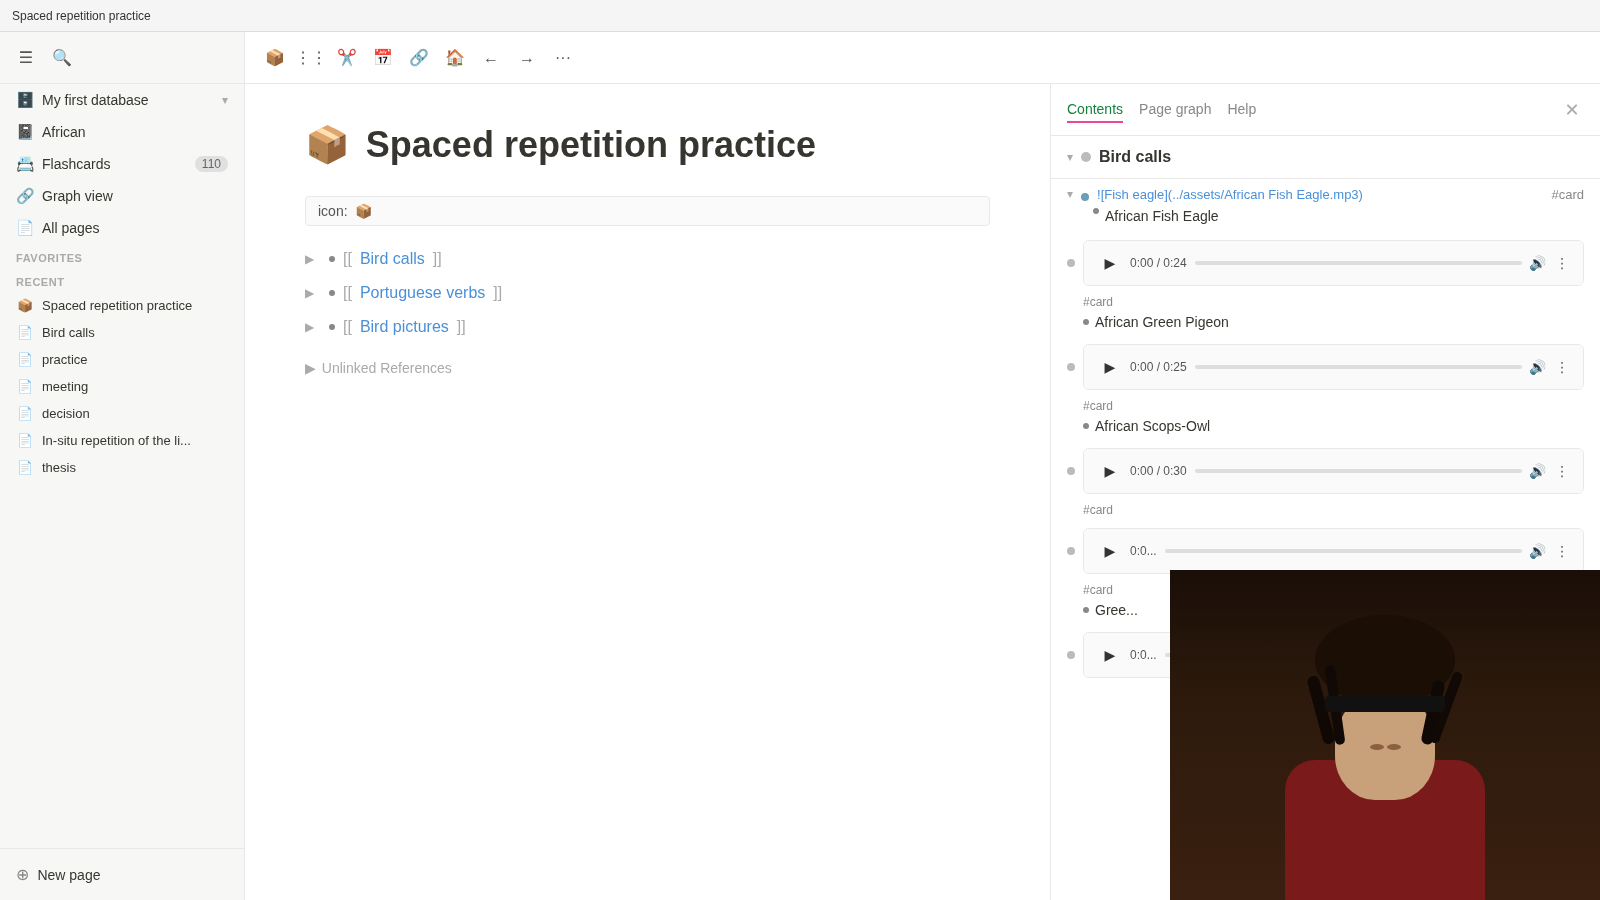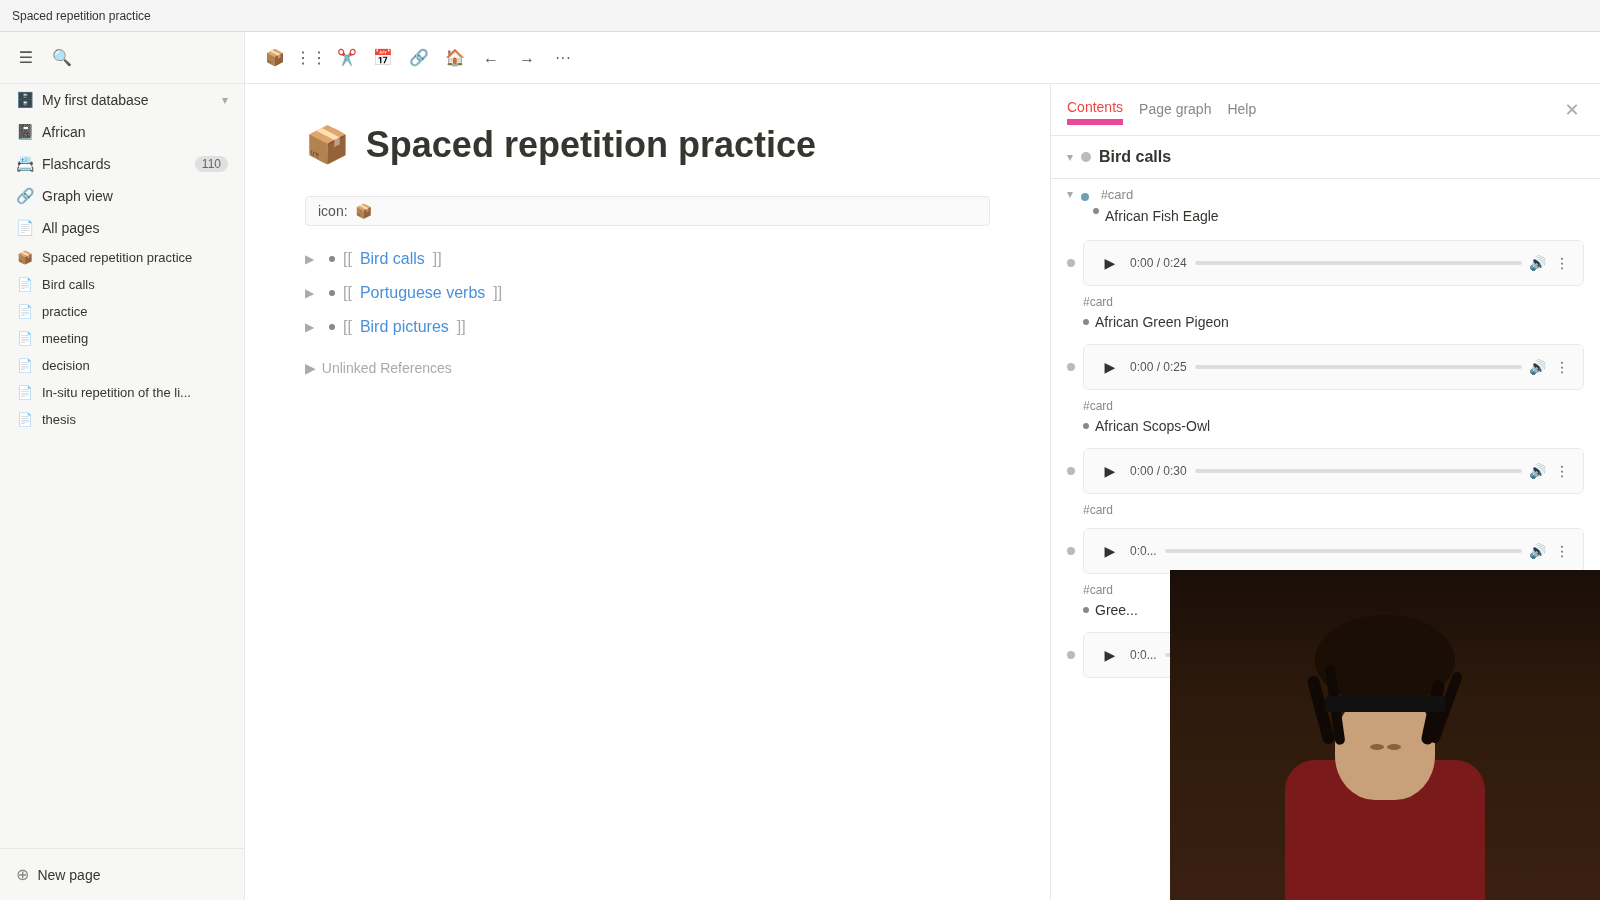--- a/index.html
+++ b/index.html
@@ -208,21 +208,21 @@
       height: 52px;
       flex-shrink: 0;
     }
     .right-panel-tab {
       font-size: 14px;
       color: #888;
       cursor: pointer;
       padding: 4px 0;
       border-bottom: 2px solid transparent;
     }
-    .right-panel-tab.active { color: #ef4444; border-bottom: 6px solid #ec4899; text-align: center; }
+    .right-panel-tab.active { color: #15803d; border-bottom: 2px solid #ec4899; text-align: center; }
     .right-panel-tab-spacer { flex: 1; }
     .right-panel-close {
       background: transparent; border: none; cursor: pointer;
       color: #aaa; font-size: 18px; width: 24px; height: 24px;
       display: flex; align-items: center; justify-content: center;
       border-radius: 4px;
     }
 
     .right-panel-content {
       flex: 1;
@@ -336,21 +336,23 @@
     </div>
     <div class="sidebar-item">
       <span class="sidebar-item-icon">🔗</span>
       <span class="sidebar-item-label">Graph view</span>
     </div>
     <div class="sidebar-item">
       <span class="sidebar-item-icon">📄</span>
       <span class="sidebar-item-label">All pages</span>
     </div>
 
-
+    <div class="sidebar-section-label">FAVORITES</div>
+
+    <div class="sidebar-section-label">RECENT</div>
 
     <div class="sidebar-recent-item active">
       <span class="sidebar-recent-item-icon">📦</span>
       <span>Spaced repetition practice</span>
     </div>
     <div class="sidebar-recent-item">
       <span class="sidebar-recent-item-icon">📄</span>
       <span>Bird calls</span>
     </div>
     <div class="sidebar-recent-item">
@@ -450,20 +452,21 @@
 
           <div class="rp-section-header">
             <span class="rp-section-toggle">▾</span>
             <span class="rp-section-bullet"></span>
             <span class="rp-section-title">Bird calls</span>
           </div>
 
           <div class="rp-item-header">
             <span style="color:#aaa; font-size:12px;">▾</span>
             <span class="rp-item-bullet"></span>
+            <span class="rp-item-link">![Fish eagle](../assets/African Fish Eagle.mp3)</span>
             <span class="rp-item-tag">&nbsp;#card</span>
           </div>
           <div style="padding: 2px 16px 8px 42px; display:flex; gap:6px;">
             <span style="width:6px;height:6px;border-radius:50%;background:#888;flex-shrink:0;"></span>
             <span style="font-size:14px;color:#37352f;">African Fish Eagle</span>
           </div>
 
           <div style="margin:4px 0;">
             <div style="display:flex;align-items:center;gap:8px;padding:4px 16px;">
               <span style="width:8px;height:8px;border-radius:50%;background:#bbb;flex-shrink:0;"></span>

